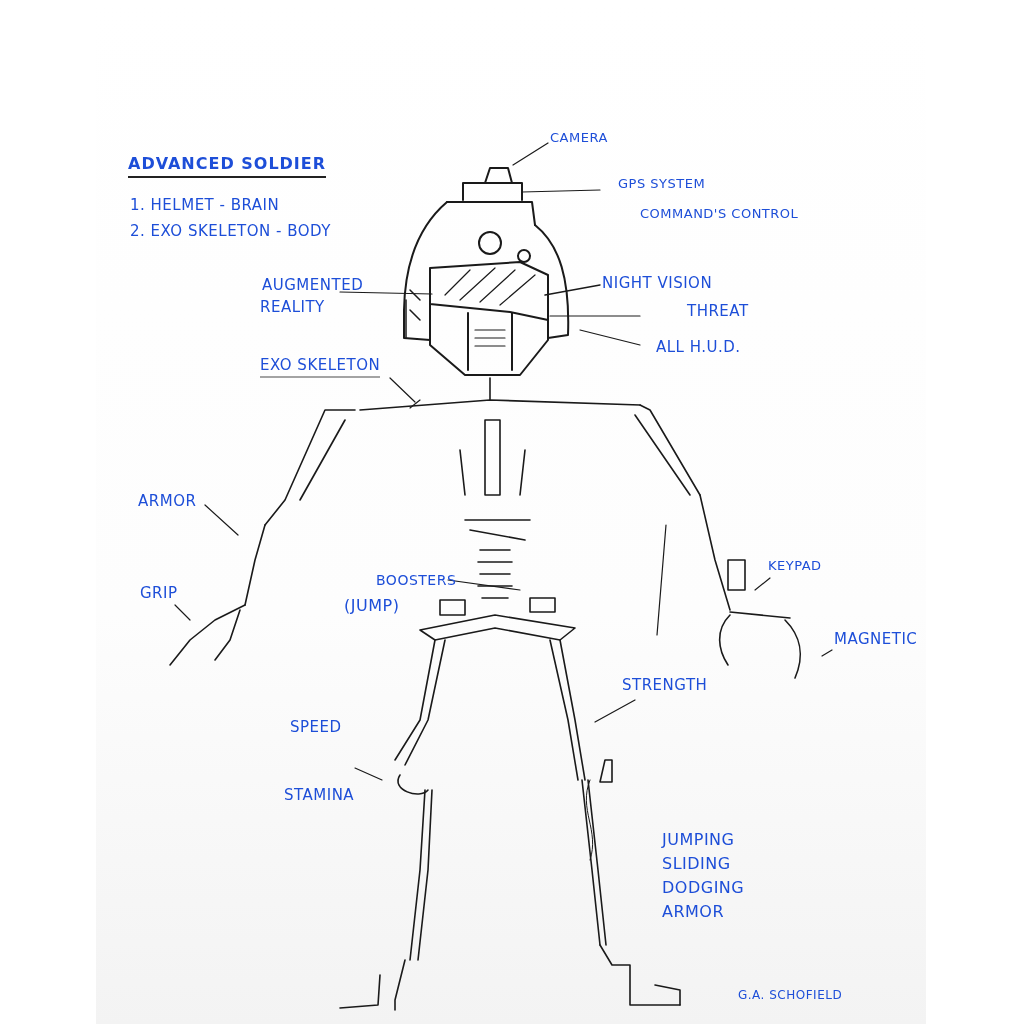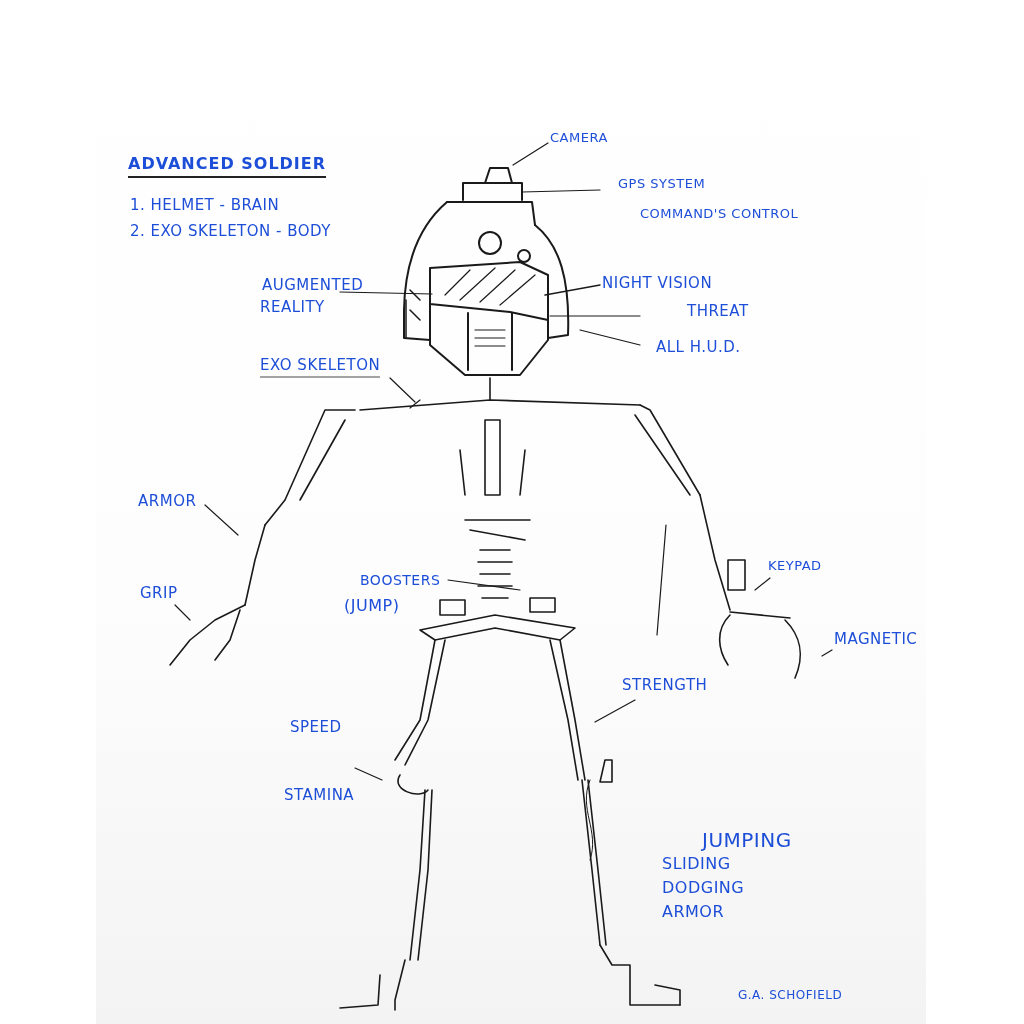--- a/index.html
+++ b/index.html
@@ -121,28 +121,28 @@
 <div class="lbl" style="left:640px; top:206px; font-size:13px;">Command's Control</div>
 <div class="lbl" style="left:262px; top:276px;">Augmented</div>
 <div class="lbl" style="left:260px; top:298px;text-align:right;">Reality</div>
 <div class="lbl" style="left:602px; top:274px;">Night Vision</div>
 <div class="lbl" style="left:642px; top:302px;margin-left:45px;">Threat</div>
 <div class="lbl" style="left:656px; top:338px;">All H.U.D.</div>
 
 <div class="lbl underline" style="left:260px; top:356px;">Exo Skeleton</div>
 <div class="lbl" style="left:138px; top:492px;">Armor</div>
 <div class="lbl" style="left:140px; top:584px;">Grip</div>
-<div class="lbl" style="left:360px; top:572px; font-size:14px;">Boosters</div>
+<div class="lbl" style="left:376px; top:572px; font-size:14px;">Boosters</div>
 <div class="lbl" style="left:344px; top:596px; font-size:16px;">(Jump)</div>
 <div class="lbl" style="left:768px; top:558px; font-size:13px;">Keypad</div>
 <div class="lbl" style="left:834px; top:630px;">Magnetic</div>
 <div class="lbl" style="left:622px; top:676px;">Strength</div>
 <div class="lbl" style="left:290px; top:718px;">Speed</div>
 <div class="lbl" style="left:284px; top:786px;">Stamina</div>
 
 <div style="position:absolute; left:662px; top:828px;">
-  <div class="lbl" style="position:relative; font-size:20px; line-height:24px;margin-left:40px;">Jumping</div>
+  <div class="lbl" style="position:relative; font-size:16px; line-height:24px;">Jumping</div>
   <div class="lbl" style="position:relative; font-size:16px; line-height:24px;">Sliding</div>
   <div class="lbl" style="position:relative; font-size:16px; line-height:24px;">Dodging</div>
   <div class="lbl" style="position:relative; font-size:16px; line-height:24px;">Armor</div>
 </div>
 
 <div class="lbl" style="left:738px; top:988px; font-size:12px;">G.A. Schofield</div>
 
 </body></html>

